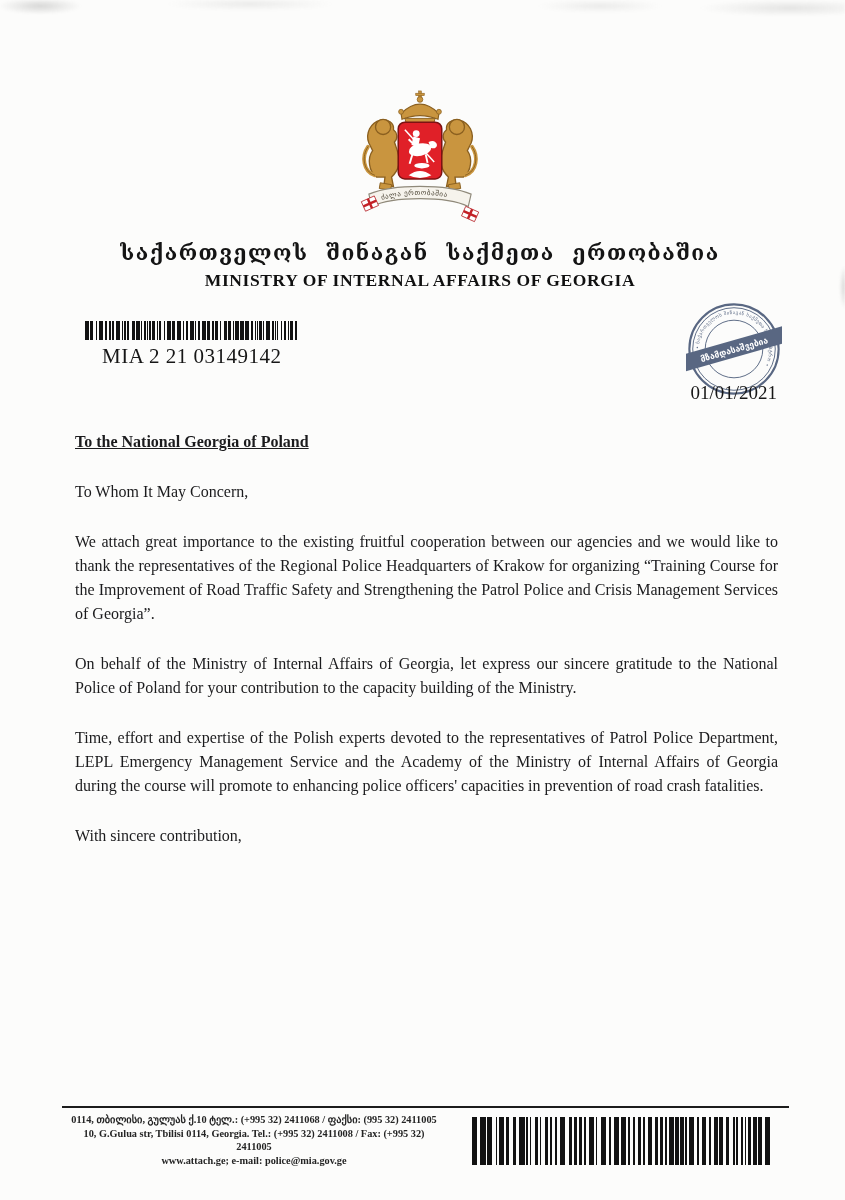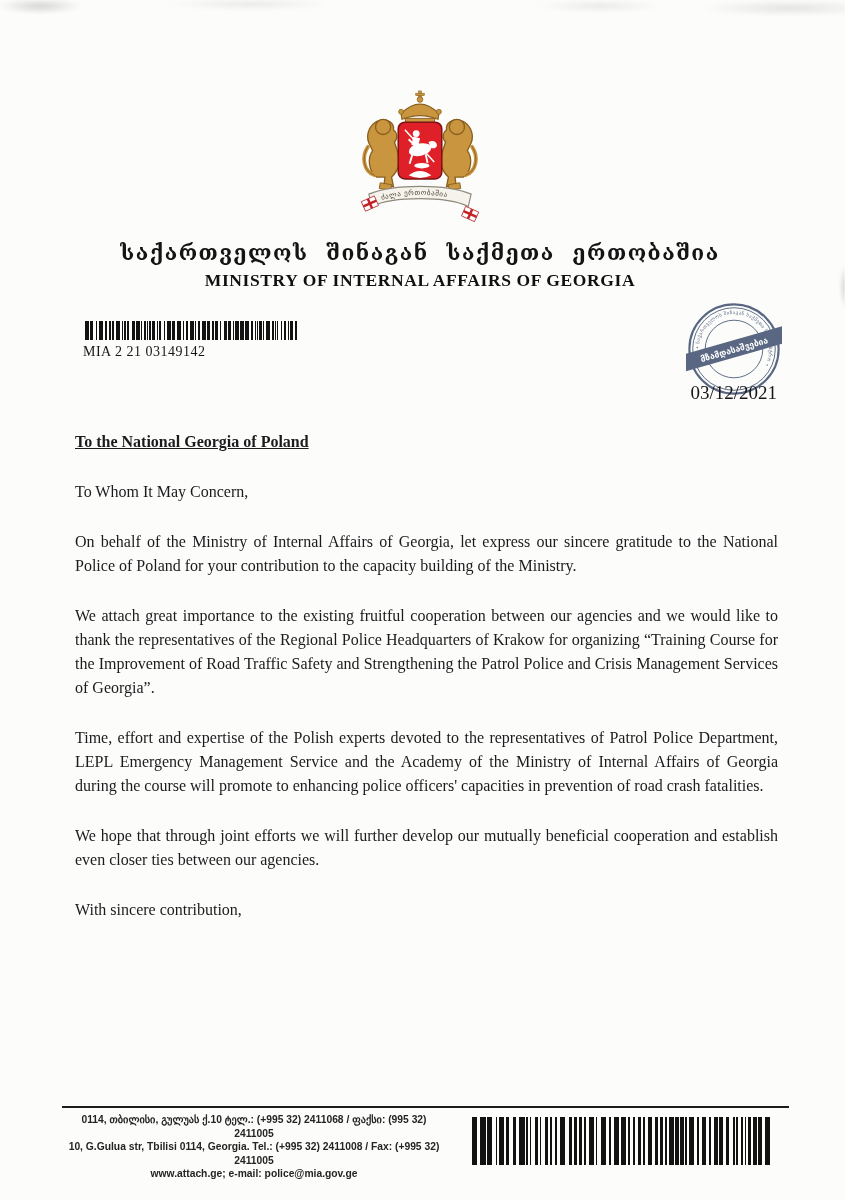--- a/index.html
+++ b/index.html
@@ -29,36 +29,36 @@
   .title-ka{
     top:240px;font-weight:bold;font-size:21px;letter-spacing:1.5px;word-spacing:9px;
     font-family:"DejaVu Serif","DejaVu Sans",serif;color:#141414;
   }
   .title-en{
     top:270px;font-weight:bold;font-size:17.5px;letter-spacing:.6px;color:#101010;
   }
   .barcode{display:flex;align-items:stretch;}
   .barcode i{display:block;background:#121212;height:100%;}
   .barcode-top{position:absolute;left:85px;top:321px;height:19px;}
-  .doc-number{position:absolute;left:83px;top:344px;font-size:14px;letter-spacing:.5px;color:#161616;}
+  .doc-number{position:absolute;left:102px;top:344px;font-size:21px;letter-spacing:.5px;color:#161616;}
   .stamp{position:absolute;left:686px;top:301px;width:96px;height:96px;opacity:.85;}
   .date{position:absolute;right:68px;top:382px;font-size:19px;color:#161616;}
   .body-text{
     position:absolute;left:75px;top:430px;width:703px;
     font-size:16px;line-height:24px;color:#1b1b1d;
   }
   .body-text p{margin:0 0 26px 0;text-align:justify;}
   .recipient{font-weight:bold;text-decoration:underline;text-align:left !important;}
   .salutation,.closing,.sign-name,.once-again{text-align:left !important;}
   .sign-title{font-weight:bold;text-align:left !important;margin-top:18px;}
   .footer-rule{position:absolute;left:62px;top:1106px;width:727px;height:2px;background:#1c1c1c;}
   .footer-text{
     position:absolute;left:66px;top:1113px;width:376px;text-align:center;
     font-size:10.3px;line-height:13.5px;font-weight:bold;color:#242424;
-    font-family:Liberation Sans, sans-serif;
+    font-family:Liberation Serif, serif;
   }
   .barcode-bottom{position:absolute;left:472px;top:1117px;height:48px;}
 </style>
 </head>
 <body>
 
 <div class="scan-noise"></div>
 <div class="scan-smudge-right"></div>
 
 <div class="hdr emblem-wrap" style="position:absolute;">
@@ -191,29 +191,28 @@
     <text font-size="5" fill="#3d4e6e" font-family="DejaVu Sans,sans-serif" letter-spacing=".4">
       <textPath href="#ringPath">• საქართველოს შინაგან საქმეთა სამინისტრო •</textPath>
     </text>
     <g transform="rotate(-16 50 50)">
       <rect x="-6" y="41" width="112" height="17.5" fill="#3d4e6e"></rect>
       <text x="50" y="53.8" text-anchor="middle" font-size="9" font-weight="bold" fill="#ffffff" font-family="DejaVu Sans,sans-serif">მზამდასაშვებია</text>
     </g>
   </svg>
 </div>
 
-<div class="date">03/12/2021</div>
+<div class="date">01/01/2021</div>
 
 <div class="body-text">
   <p class="recipient">To the National Georgia of Poland</p>
   <p class="salutation">To Whom It May Concern,</p>
+  <p>We attach great importance to the existing fruitful cooperation between our agencies and we would like to thank the representatives of the Regional Police Headquarters of Krakow for organizing “Training Course for the Improvement of Road Traffic Safety and Strengthening the Patrol Police and Crisis Management Services of Georgia”.</p>
   <p>On behalf of the Ministry of Internal Affairs of Georgia, let express our sincere gratitude to the National Police of Poland for your contribution to the capacity building of the Ministry.</p>
-  <p>We attach great importance to the existing fruitful cooperation between our agencies and we would like to thank the representatives of the Regional Police Headquarters of Krakow for organizing “Training Course for the Improvement of Road Traffic Safety and Strengthening the Patrol Police and Crisis Management Services of Georgia”.</p>
   <p>Time, effort and expertise of the Polish experts devoted to the representatives of Patrol Police Department, LEPL Emergency Management Service and the Academy of the Ministry of Internal Affairs of Georgia during the course will promote to enhancing police officers' capacities in prevention of road crash fatalities.</p>
-  <p>We hope that through joint efforts we will further develop our mutually beneficial cooperation and establish even closer ties between our agencies.</p>
   <p class="closing">With sincere contribution,</p>
 </div>
 
 <div class="footer-rule"></div>
 <div class="footer-text">
   <div>0114, თბილისი, გულუას ქ.10 ტელ.: (+995 32) 2411068 / ფაქსი: (995 32) 2411005</div>
   <div>10, G.Gulua str, Tbilisi 0114, Georgia. Tel.: (+995 32) 2411008 / Fax: (+995 32) 2411005</div>
   <div>www.attach.ge; e-mail: police@mia.gov.ge</div>
 </div>
 <div class="barcode barcode-bottom">

